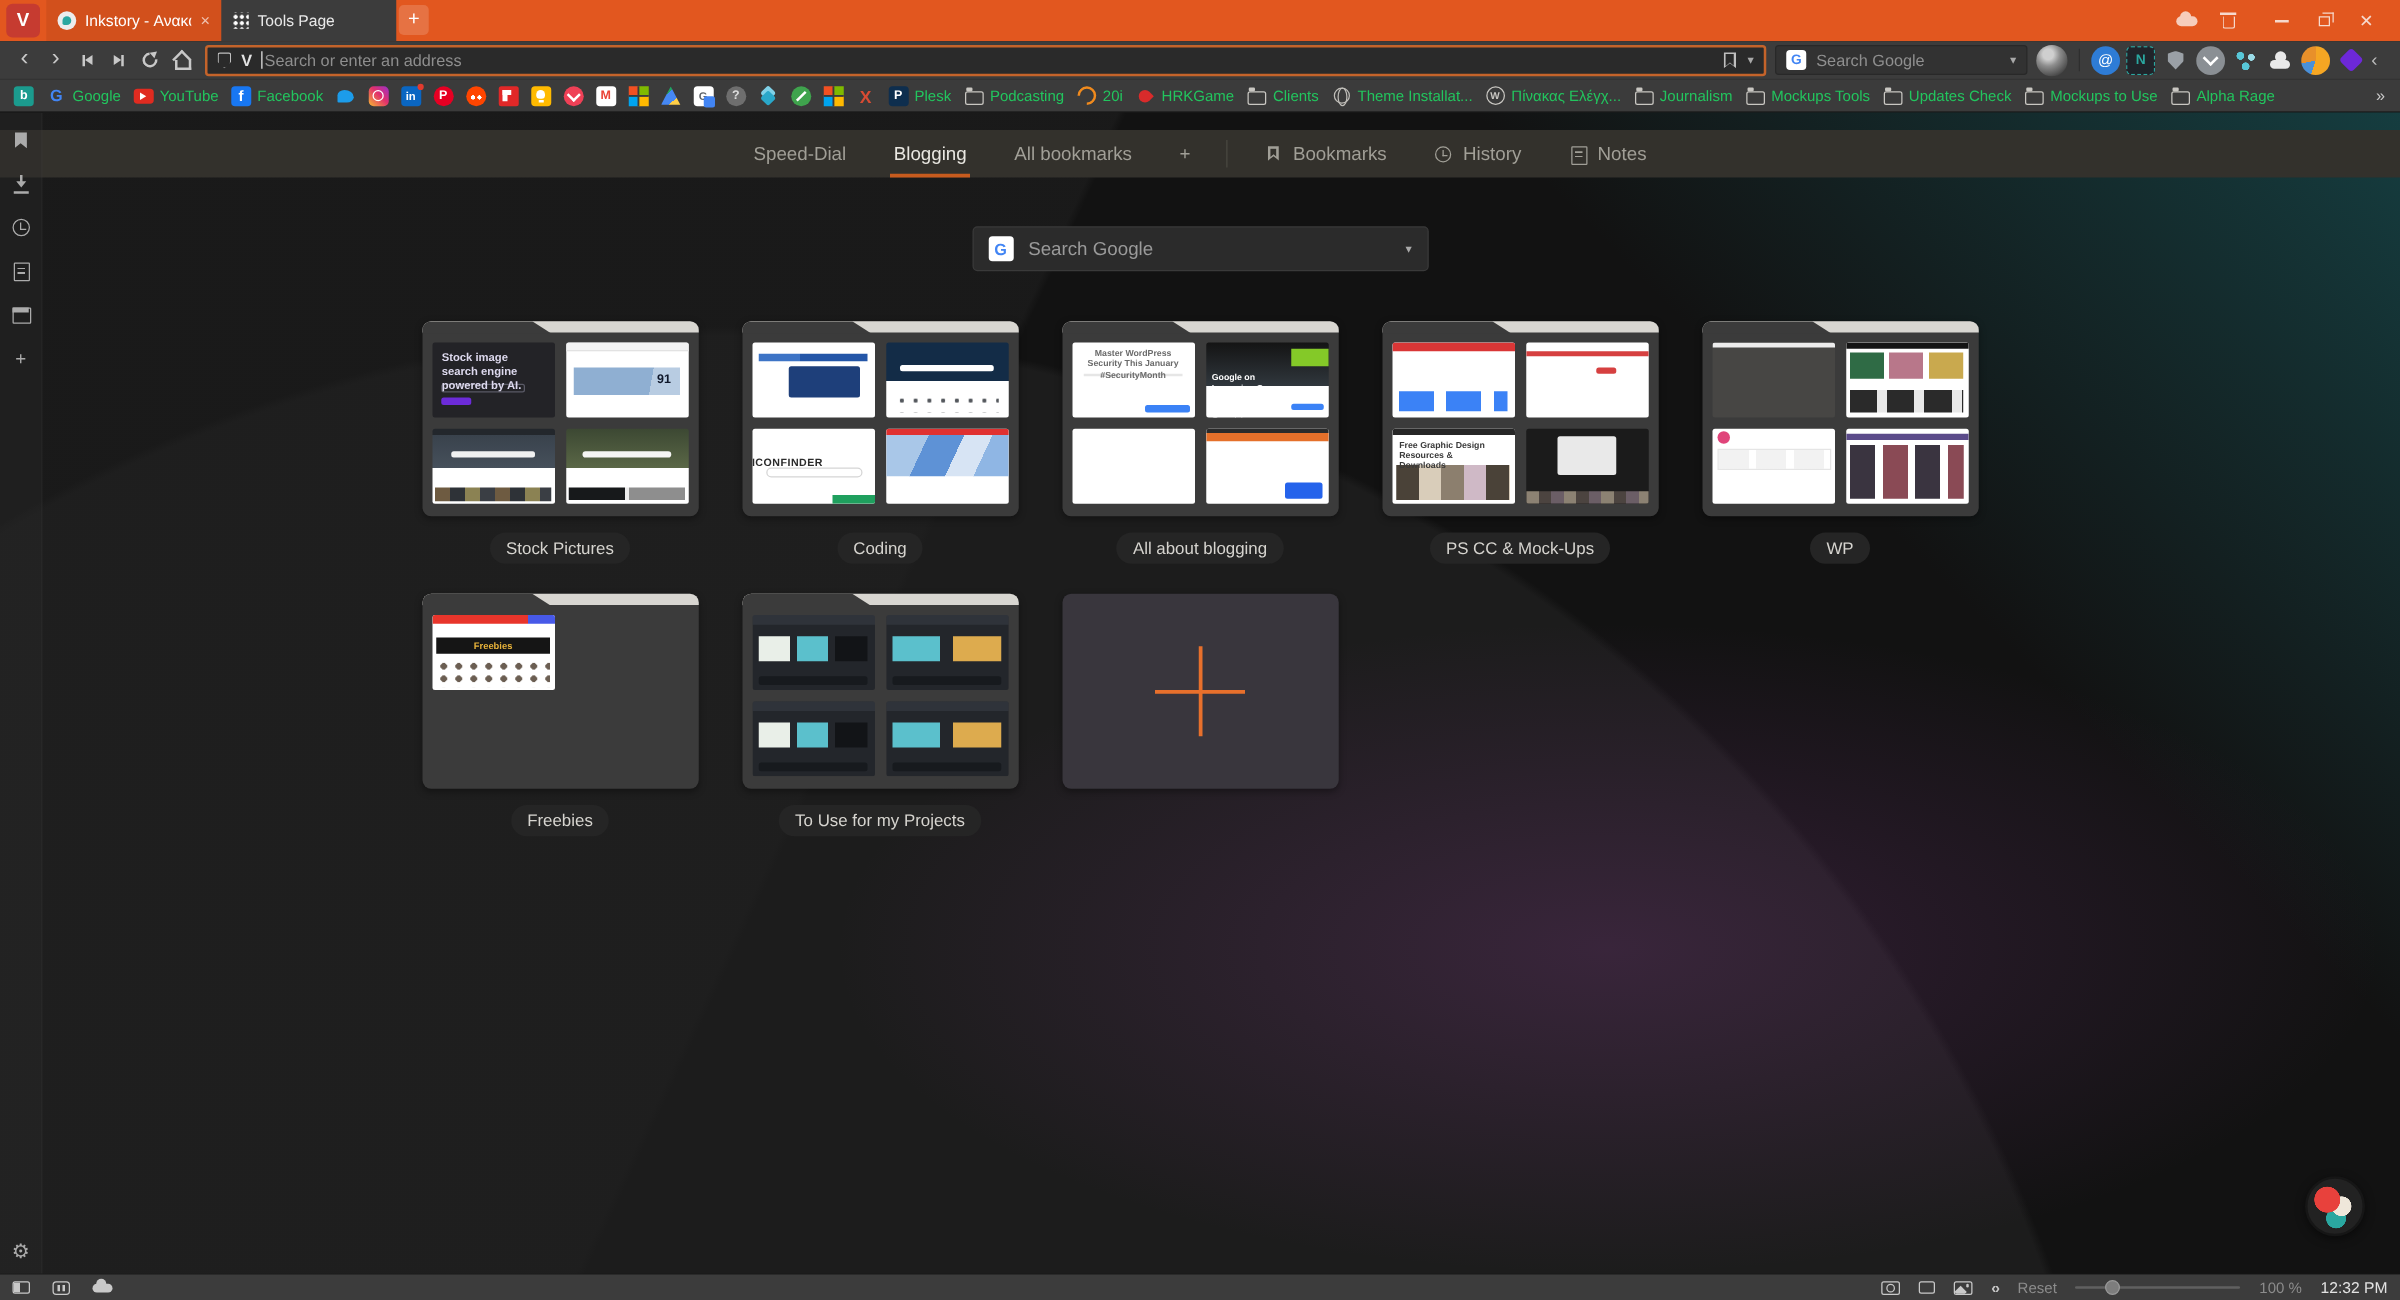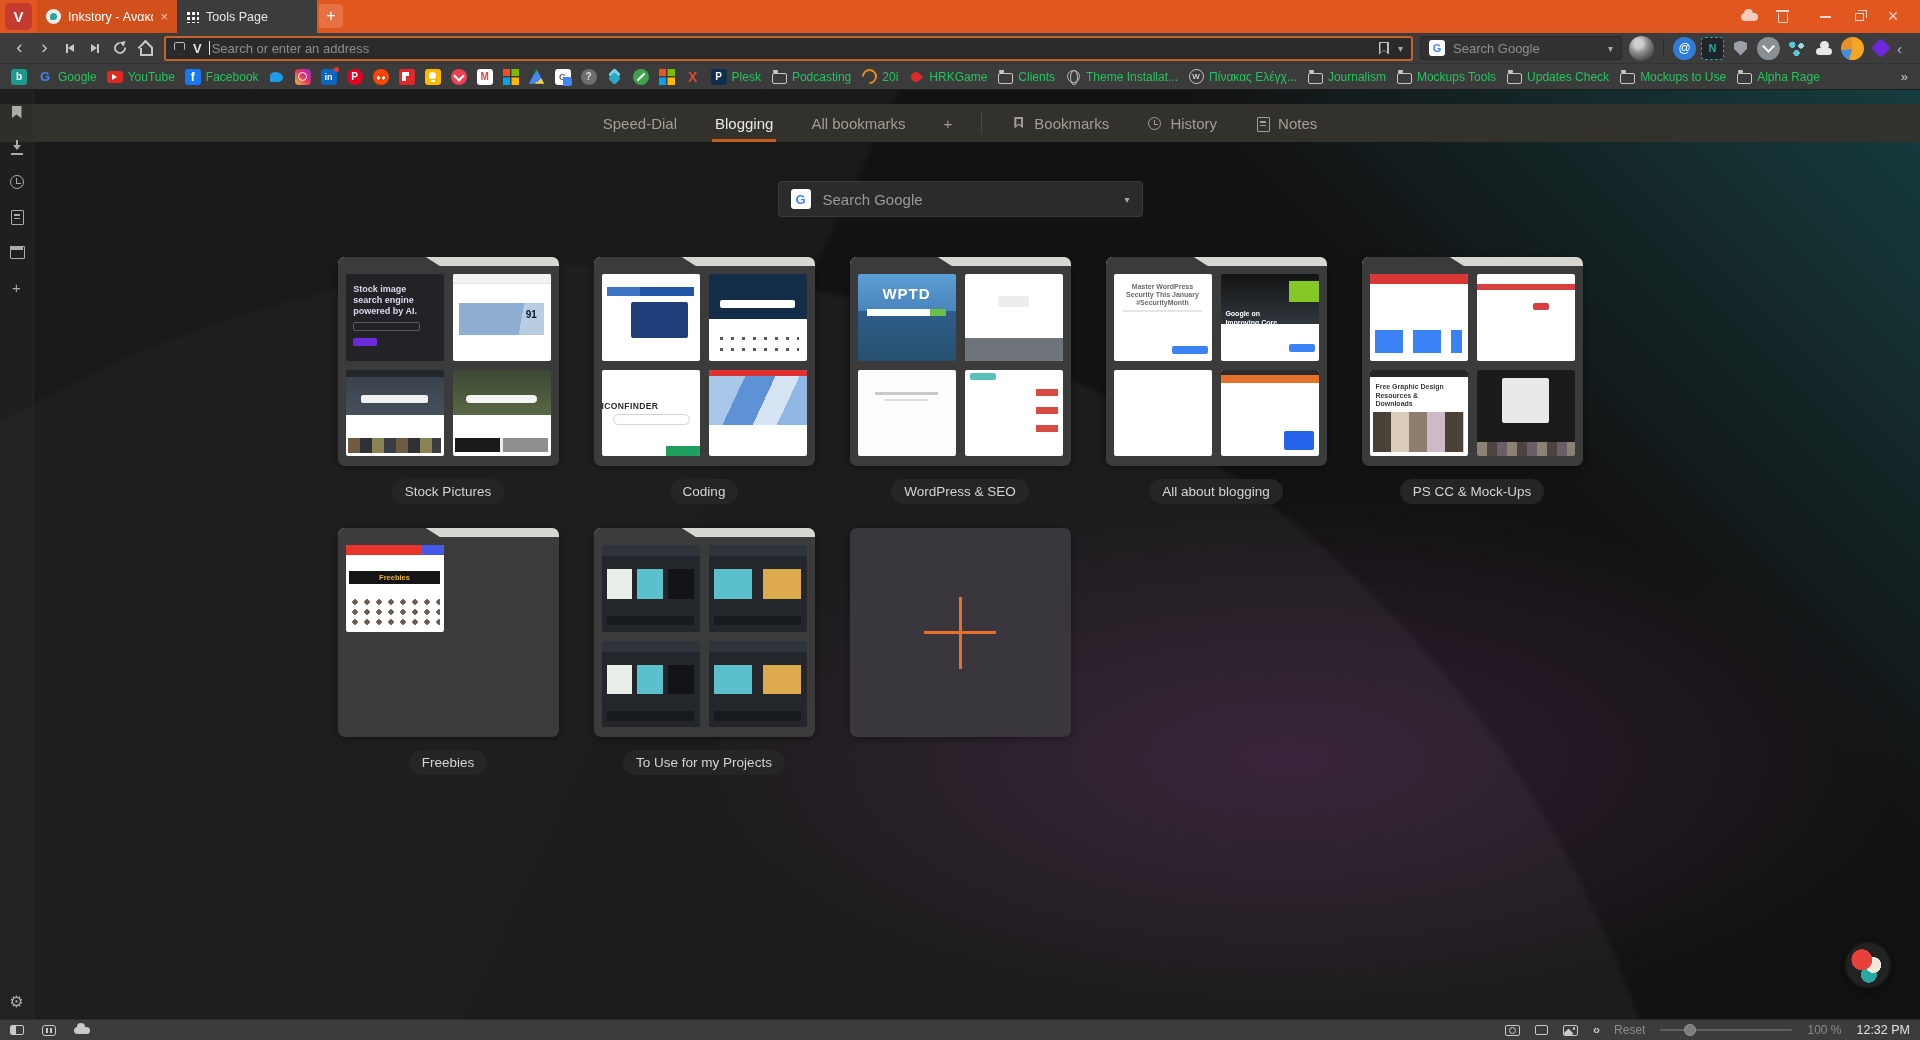--- a/index.html
+++ b/index.html
@@ -145,21 +145,21 @@
 .sdi-clock::after{content:"";position:absolute;left:7px;top:4px;width:3px;height:4px;border-left:1.5px solid #A19F97;border-bottom:1.5px solid #A19F97}
 .sdi-note::before{content:"";position:absolute;left:2px;top:1px;width:11px;height:13px;border:1.5px solid #A19F97;border-radius:1px}
 .sdi-note::after{content:"";position:absolute;left:5px;top:5px;width:6px;height:6px;background:repeating-linear-gradient(#A19F97 0 1.5px,transparent 1.5px 3.5px)}
 
 .search-pill{width:365px;height:36px;margin:39px auto 0;background:#2B2B2B;border:1px solid #3A3A3A;border-radius:4px;display:flex;align-items:center;gap:12px;padding:0 12px;position:relative;z-index:2}
 .search-pill .g-badge{width:20px;height:20px;font-size:13px}
 .search-pill .ph{color:#9A9A9A;font-size:15px;flex:1}
 
 .dials{width:1245px;margin:40px auto 0;display:flex;flex-wrap:wrap;gap:24px 35px;position:relative;z-index:2}
 .dial{width:221px;display:flex;flex-direction:column;align-items:center}
-.tile{width:221px;height:209px;background:#3B3B3B;border-radius:7px;position:relative;padding:17px 8px 10px;display:grid;grid-template-columns:1fr 1fr;grid-template-rows:1fr 1fr;gap:9px;box-shadow:0 2px 6px rgba(0,0,0,0.35)}
+.tile{width:221px;height:156px;background:#3B3B3B;border-radius:7px;position:relative;padding:17px 8px 10px;display:grid;grid-template-columns:1fr 1fr;grid-template-rows:1fr 1fr;gap:9px;box-shadow:0 2px 6px rgba(0,0,0,0.35)}
 .tile::before{content:"";position:absolute;top:0;left:0;right:0;height:9px;background:#D8D6D1;border-radius:7px 7px 0 0}
 .tile::after{content:"";position:absolute;top:0;left:0;width:47%;height:10px;background:#3B3B3B;border-radius:7px 0 0 0;clip-path:polygon(0 0,85% 0,100% 100%,0 100%)}
 .tile.add{background:#39363D;padding:0;display:flex;align-items:center;justify-content:center}
 .tile.add::before,.tile.add::after{display:none}
 .plus{position:relative;width:72px;height:72px}
 .plus::before{content:"";position:absolute;left:0;top:34.5px;width:72px;height:3px;background:#E8702C}
 .plus::after{content:"";position:absolute;left:34.5px;top:0;width:3px;height:72px;background:#E8702C}
 .dial-label{margin-top:13px;background:#252525;color:#D6D4CF;font-size:13.5px;padding:5px 13px;border-radius:14px;white-space:nowrap}
 
 .thumb{position:relative;overflow:hidden;border-radius:2px;background:#fff;z-index:1}
@@ -524,31 +524,20 @@
           <div class="thumb th-navyicons"></div>
           <div class="thumb th-iconfinder">
             <span>ICONFINDER</span>
           </div>
           <div class="thumb th-freepik"></div>
         </div>
         <div class="dial-label">Coding</div>
       </div>
       <div class="dial">
         <div class="tile">
-          <div class="thumb th-wptd">
-            <span>WPTD</span>
-          </div>
-          <div class="thumb th-grayfooter"></div>
-          <div class="thumb th-plainwhite"></div>
-          <div class="thumb th-redbtns"></div>
-        </div>
-        <div class="dial-label">WordPress &amp; SEO</div>
-      </div>
-      <div class="dial">
-        <div class="tile">
           <div class="thumb th-article">
             <span>Master WordPress Security This January #SecurityMonth</span>
           </div>
           <div class="thumb th-vitals">
             <span>Google on Improving Core Web Vitals Score by Blocking Countries</span>
           </div>
           <div class="thumb th-blank"></div>
           <div class="thumb th-wpb"></div>
         </div>
         <div class="dial-label">All about blogging</div>
@@ -559,20 +548,29 @@
           <div class="thumb th-rednav"></div>
           <div class="thumb th-graphres">
             <span>Free Graphic Design Resources &amp; Downloads</span>
           </div>
           <div class="thumb th-burger"></div>
         </div>
         <div class="dial-label">PS CC &amp; Mock-Ups</div>
       </div>
       <div class="dial">
         <div class="tile">
+          <div class="thumb th-grayblank"></div>
+          <div class="thumb th-magdark"></div>
+          <div class="thumb th-pinkfilter"></div>
+          <div class="thumb th-purplegrid"></div>
+        </div>
+        <div class="dial-label">WP</div>
+      </div>
+      <div class="dial">
+        <div class="tile">
           <div class="thumb th-freebies">
             <span>Freebies</span>
           </div>
         </div>
         <div class="dial-label">Freebies</div>
       </div>
       <div class="dial">
         <div class="tile">
           <div class="thumb th-proj1"></div>
           <div class="thumb th-proj2"></div>

